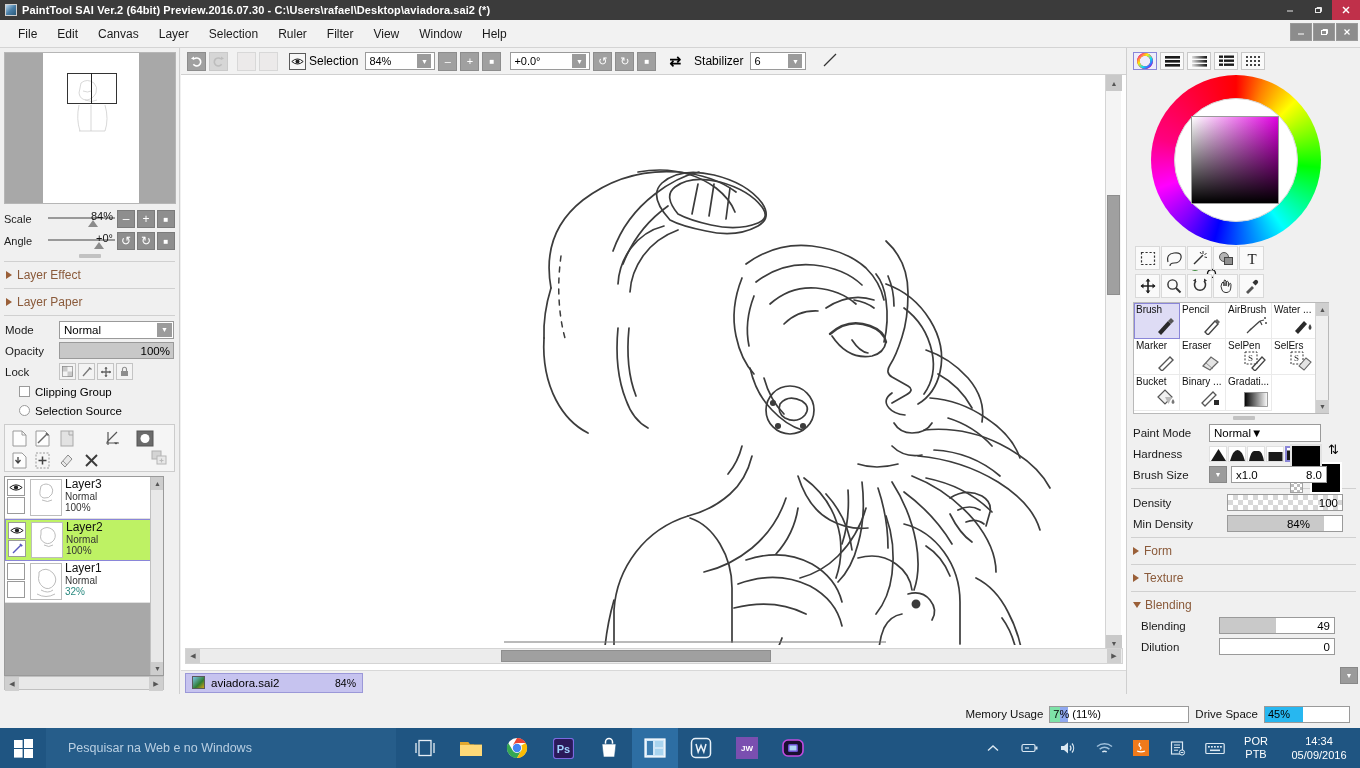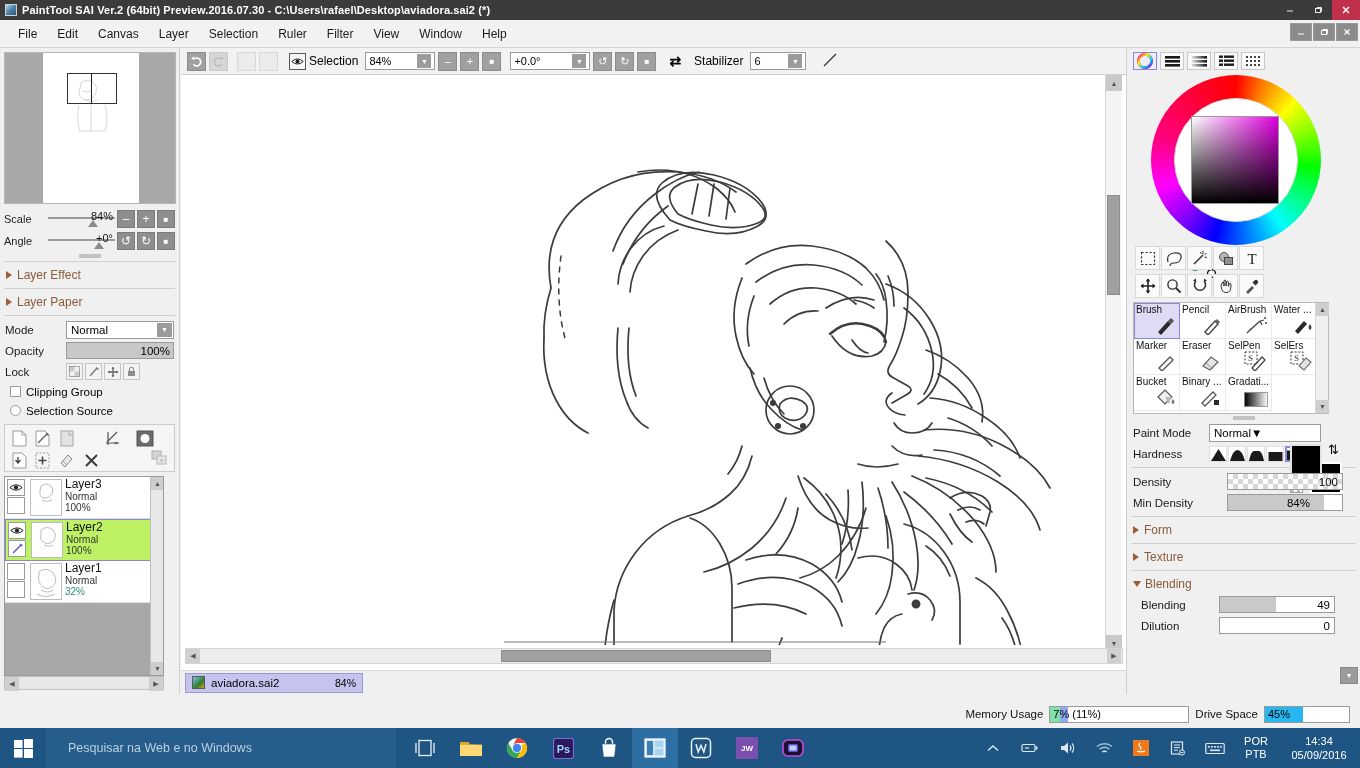--- a/index.html
+++ b/index.html
@@ -99,38 +99,38 @@
   .panel-sep { height:1px;background:#d0d0d0;margin:3px 4px; }
   .grip { width:22px;height:4px;background:#c2c2c2;margin:2px auto;border-radius:1px;}
 
   .collapse-row {
     display:flex; align-items:center; height:20px; padding-left:6px;
     color:#8a5a3a; font-size:12px;
   }
   .tri { width:0;height:0;border-top:4px solid transparent;border-bottom:4px solid transparent;border-left:6px solid #9a5f38; margin-right:5px;}
   .tri.down { border-left:4px solid transparent;border-right:4px solid transparent;border-top:6px solid #9a5f38;border-bottom:0; margin-right:4px;}
 
-  .field-row { display:flex; align-items:center; height:21px; padding:0 5px; gap:11px;}
+  .field-row { display:flex; align-items:center; height:21px; padding:0 5px; gap:4px;}
   .field-row .lbl { font-size:11.5px; width:50px; color:#1a1a1a;}
   .combo {
     flex:1 1 auto; height:18px; background:#fff; border:1px solid #9a9a9a;
     display:flex;align-items:center; padding-left:4px; font-size:11.5px; position:relative;
   }
   .combo .arrow {
     position:absolute; right:1px; top:1px; width:15px;height:14px;background:#9b9b9b;
     display:flex;align-items:center;justify-content:center;color:#fff;font-size:7px;
   }
   .opacity-bar {
     flex:1 1 auto; height:17px; border:1px solid #9a9a9a; background:#c8c8c8;
     position:relative; display:flex;align-items:center;justify-content:flex-end;
     padding-right:3px; font-size:11.5px;
   }
   .lock-icons { display:flex; gap:2px; }
   .lock-ic { width:17px;height:17px;border:1px solid #c4c4c4;background:#f3f3f3;display:flex;align-items:center;justify-content:center;}
-  .chk-row { display:flex;align-items:center;height:19px;padding-left:10px;gap:5px;font-size:11.5px;}
+  .chk-row { display:flex;align-items:center;height:19px;padding-left:19px;gap:5px;font-size:11.5px;}
   .chk { width:11px;height:11px;border:1px solid #9a9a9a;background:#fff;}
   .radio { width:11px;height:11px;border:1px solid #9a9a9a;background:#fff;border-radius:50%;}
 
   .layer-tools {
     margin:4px; border:1px solid #cccccc; background:#f5f5f5; padding:3px;
     display:flex; flex-wrap:wrap; gap:2px; position:relative; height:48px;
   }
   .ltool { width:22px;height:20px;display:flex;align-items:center;justify-content:center;}
 
   .layer-list {
@@ -1139,20 +1139,28 @@
             </svg>
           </div>
         <div class="hard-b sel">
             <svg width="14" height="10" viewBox="0 0 14 10">
               <rect x="0" y="0.5" width="14" height="9.5" fill="#1a1a1a"></rect>
             </svg>
           </div>
       </div>
     </div>
 
+    <div class="rp-row">
+      <div class="lbl">Brush Size</div>
+      <div style="width:18px;height:17px;background:#9b9b9b;border:1px solid #888;display:flex;align-items:center;justify-content:center;color:#fff;font-size:7px">▼</div>
+      <div class="val-box" style="width:96px">
+        <span style="position:absolute;left:4px;z-index:2">x1.0</span>
+        <span class="val-txt">8.0</span>
+      </div>
+    </div>
 
 
     <div class="panel-sep"></div>
 
     <div class="rp-row">
       <div class="lbl">Density</div>
       <div class="val-box" style="width:116px;margin-left:18px;background:
         linear-gradient(45deg,#d8d8d8 25%,transparent 25%,transparent 75%,#d8d8d8 75%),
         linear-gradient(45deg,#d8d8d8 25%,#fff 25%,#fff 75%,#d8d8d8 75%);
         background-size:10px 10px;background-position:0 0,5px 5px;">

